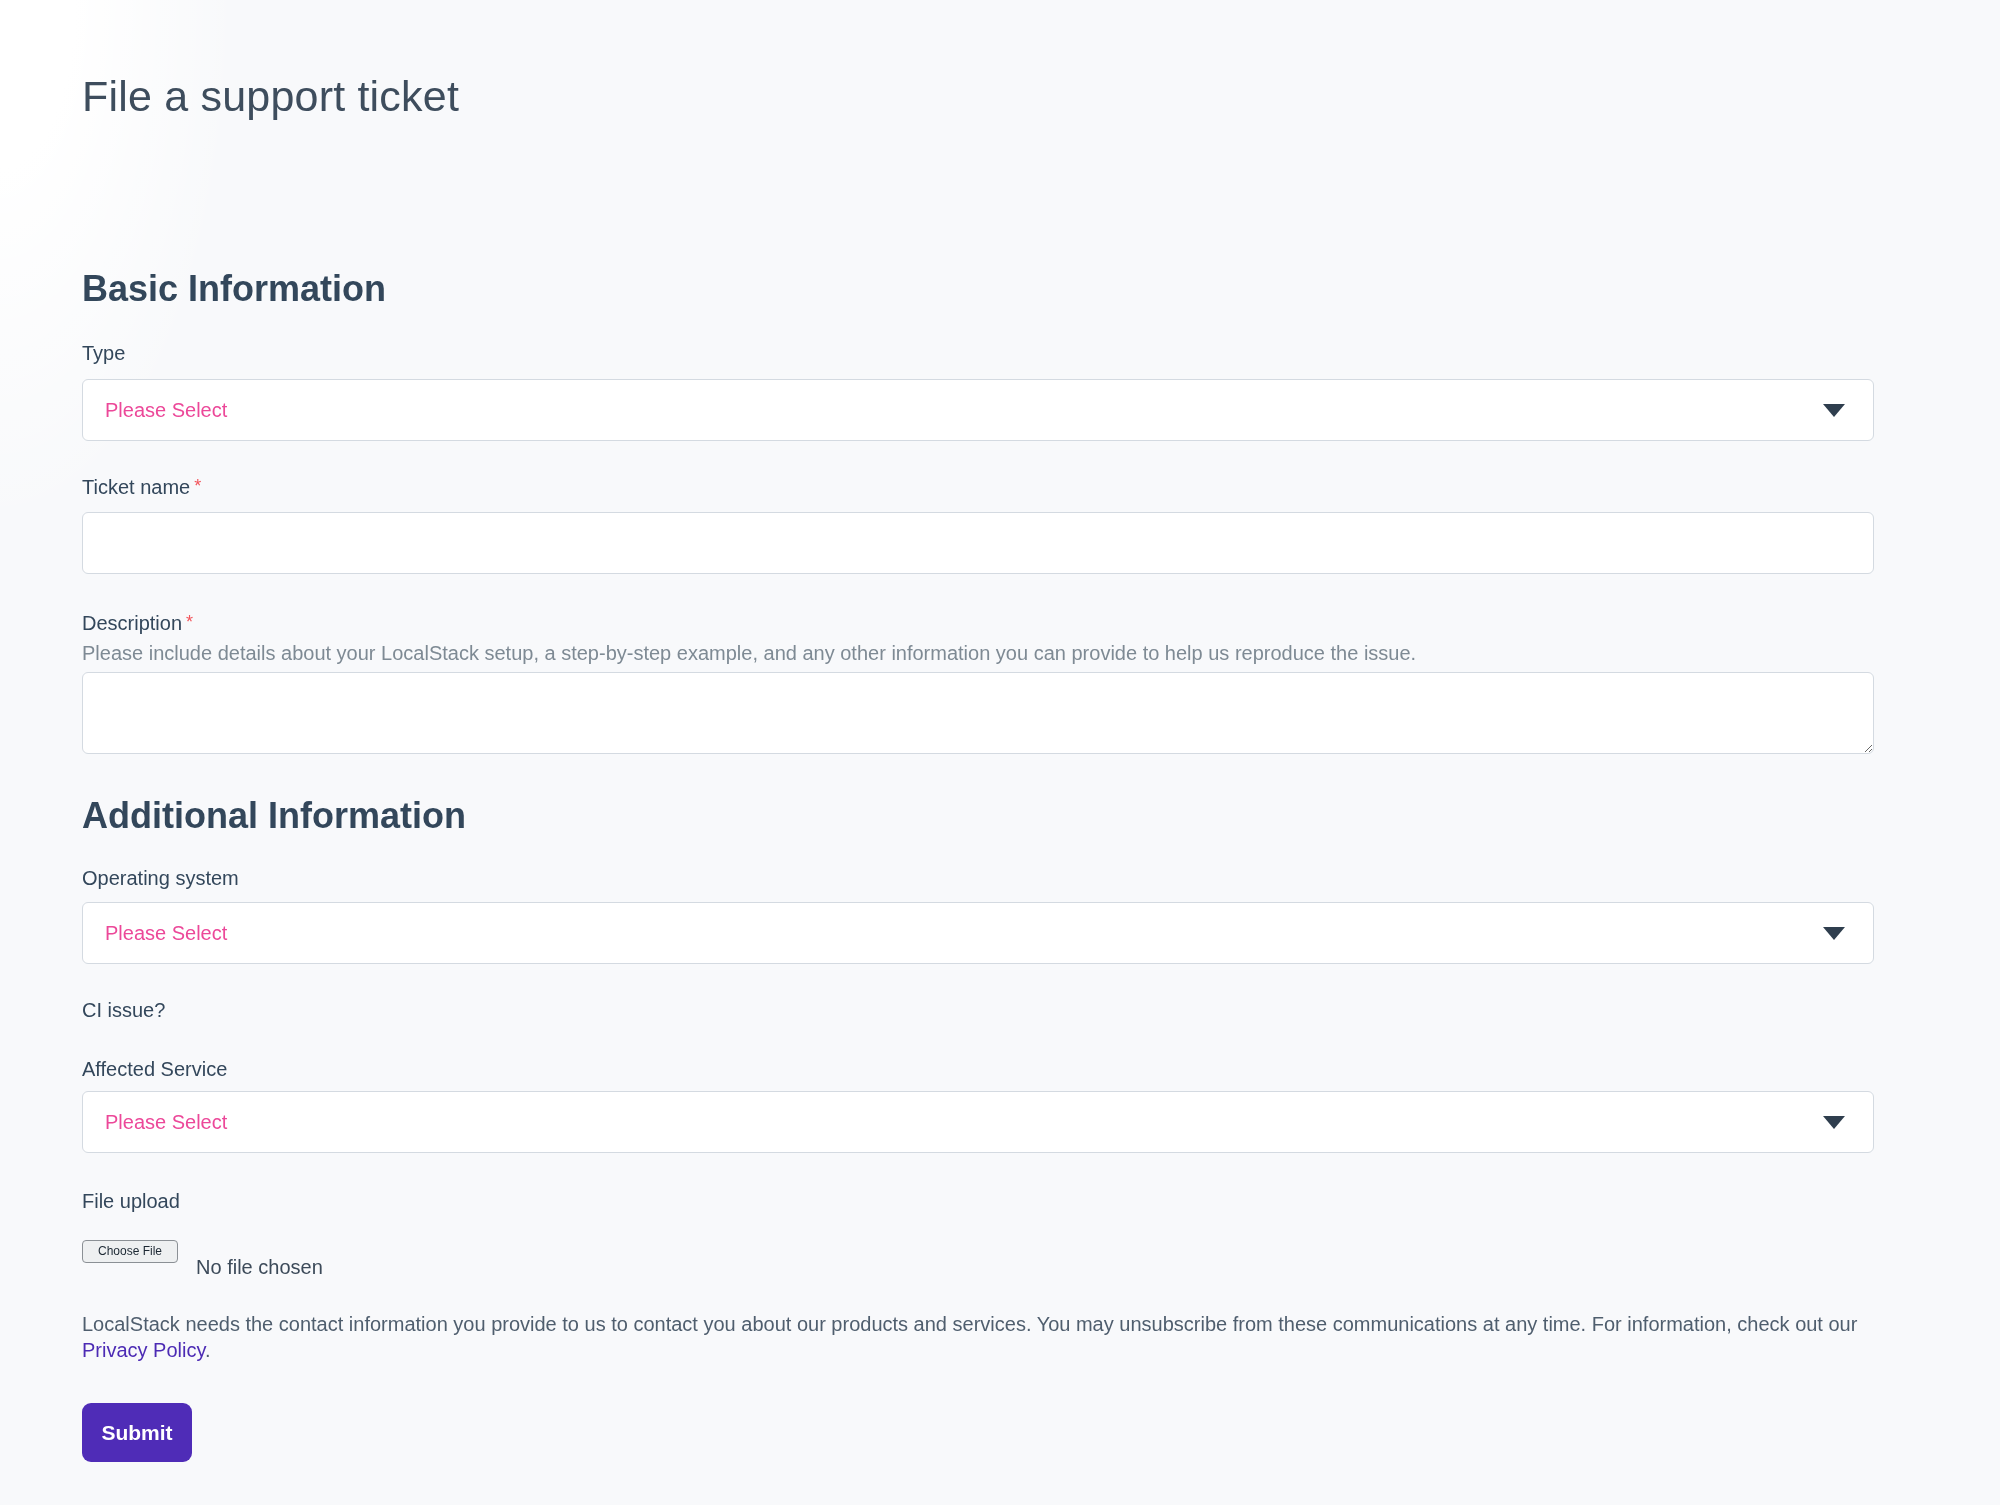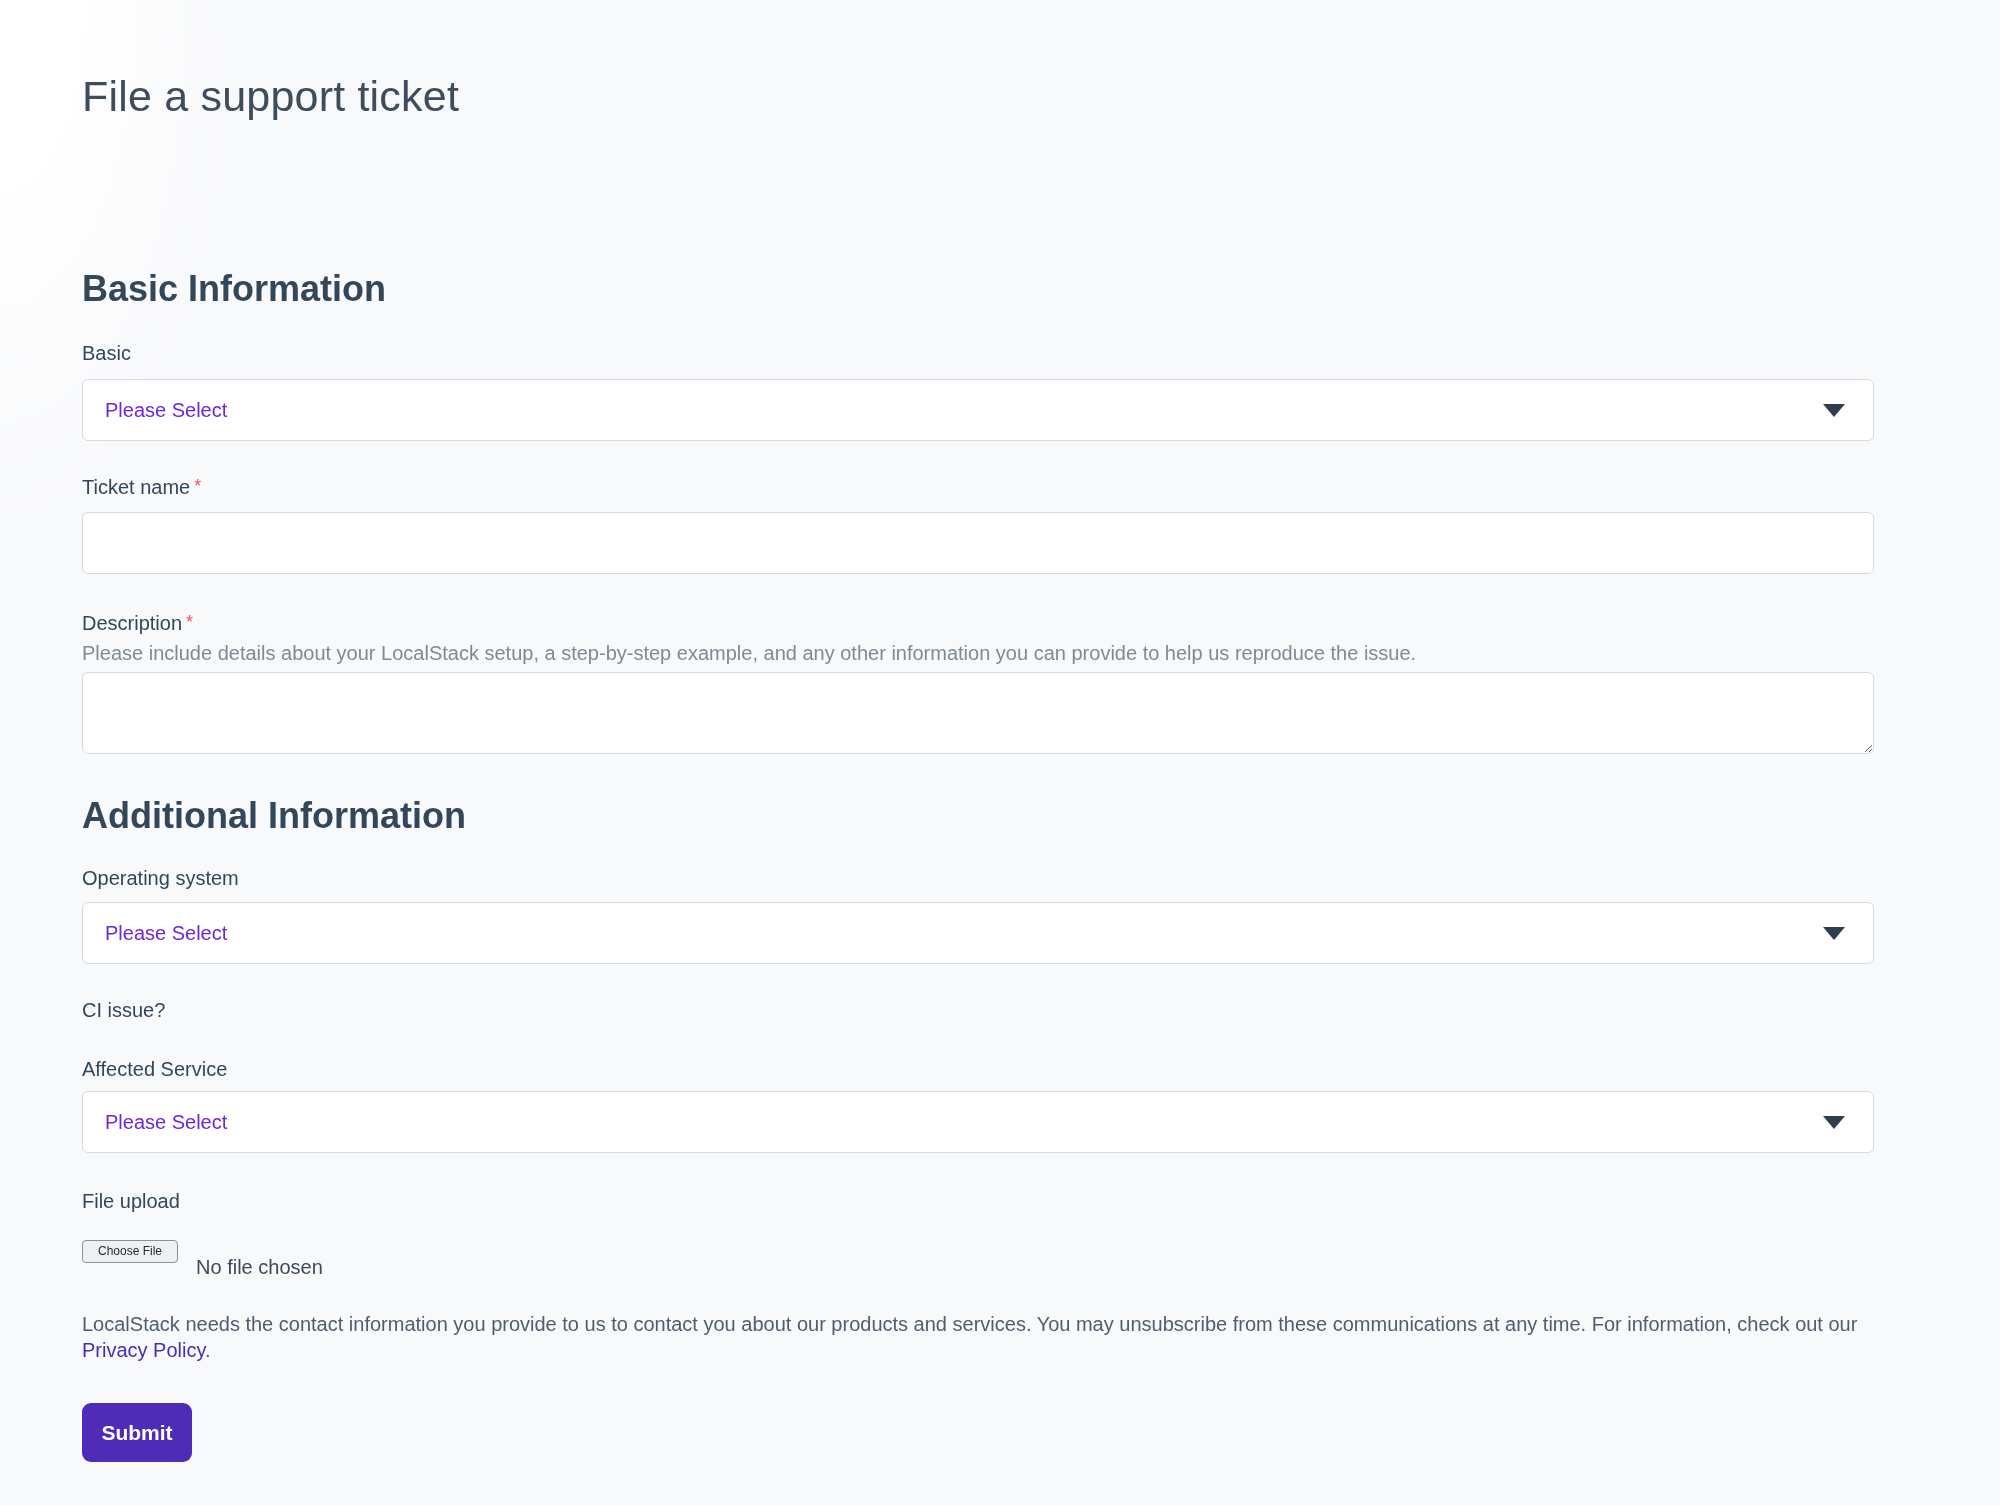--- a/index.html
+++ b/index.html
@@ -73,21 +73,21 @@
     margin-top: 13px;
     height: 62px;
     width: 100%;
     background: #ffffff;
     border: 1px solid #d4dae1;
     border-radius: 6px;
     display: flex;
     align-items: center;
     padding: 0 70px 0 22px;
     font-size: 20px;
-    color: #6d28d9;
+    color: #ec4899;
     cursor: pointer;
   }
   .select-box .caret {
     position: absolute;
     right: 28px;
     top: 50%;
     margin-top: -6px;
     width: 0; height: 0;
     border-left: 11px solid transparent;
     border-right: 11px solid transparent;
@@ -178,21 +178,21 @@
 <body>
 
 <div class="corner-glow"></div>
 
 <div class="container">
 
   <h1 class="page-title">File a support ticket</h1>
 
   <h2 class="section-heading basic">Basic Information</h2>
 
-  <label class="field-label mt-30"><span>Basic</span></label>
+  <label class="field-label mt-30"><span>Type</span></label>
   <div class="select-box">
     <span>Please Select</span>
     <span class="caret"></span>
   </div>
 
   <label class="field-label mt-32"><span>Ticket name</span><span class="req">*</span></label>
   <input class="text-input" type="text" value="" style="">
 
   <label class="field-label mt-35"><span>Description</span><span class="req">*</span></label>
   <div class="helper-text">Please include details about your LocalStack setup, a step-by-step example, and any other information you can provide to help us reproduce the issue.</div>

